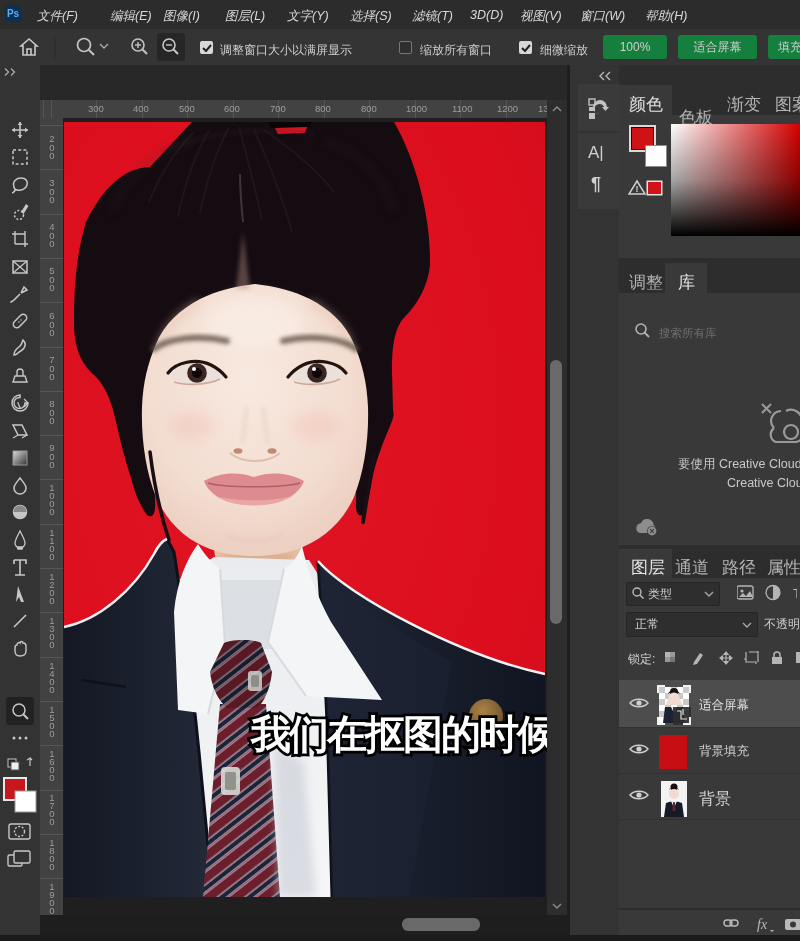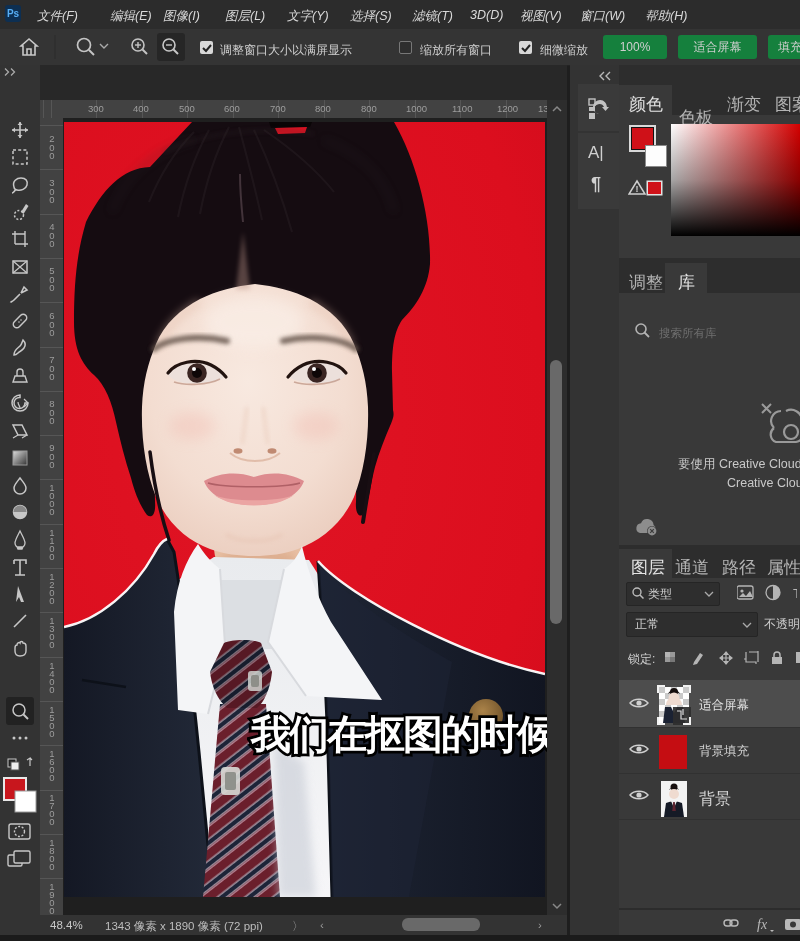--- a/index.html
+++ b/index.html
@@ -414,27 +414,20 @@
 
 <div id="vsb" class="abs"></div>
 <div id="vsbthumb" class="abs"></div>
 <svg class="abs" style="left:550px;top:104px" width="14" height="10">
       <path d="M3 7 l4 -4 l4 4" fill="none" stroke="#888" stroke-width="1.5"></path>
     </svg>
 <svg class="abs" style="left:550px;top:901px" width="14" height="10">
       <path d="M3 3 l4 4 l4 -4" fill="none" stroke="#888" stroke-width="1.5"></path>
     </svg>
 
-<div id="statusbar" class="abs">
-      <span style="position:absolute;left:10px;top:4px">48.4%</span>
-      <span style="position:absolute;left:65px;top:4px;color:#bdbdbd">1343 像素 x 1890 像素 (72 ppi)</span>
-      <span style="position:absolute;left:252px;top:4px;color:#9a9a9a">〉</span>
-      <span style="position:absolute;left:280px;top:4px;color:#9a9a9a">‹</span>
-      <span style="position:absolute;left:498px;top:4px;color:#9a9a9a">›</span>
-    </div>
 <div id="hsbthumb" class="abs"></div>
 <div id="botstrip" class="abs"></div>
 
 <div id="iconcol" class="abs"></div>
 <svg class="abs" style="left:596px;top:71px" width="18" height="10">
       <path d="M8 1 l-4 4 l4 4 M14 1 l-4 4 l4 4" stroke="#b9b9b9" stroke-width="1.4" fill="none"></path>
     </svg>
 <div id="icontop1" class="abs"></div>
 <div id="icontop2" class="abs"></div>
 <svg class="abs" style="left:586px;top:96px" width="26" height="26" viewBox="0 0 26 26">

